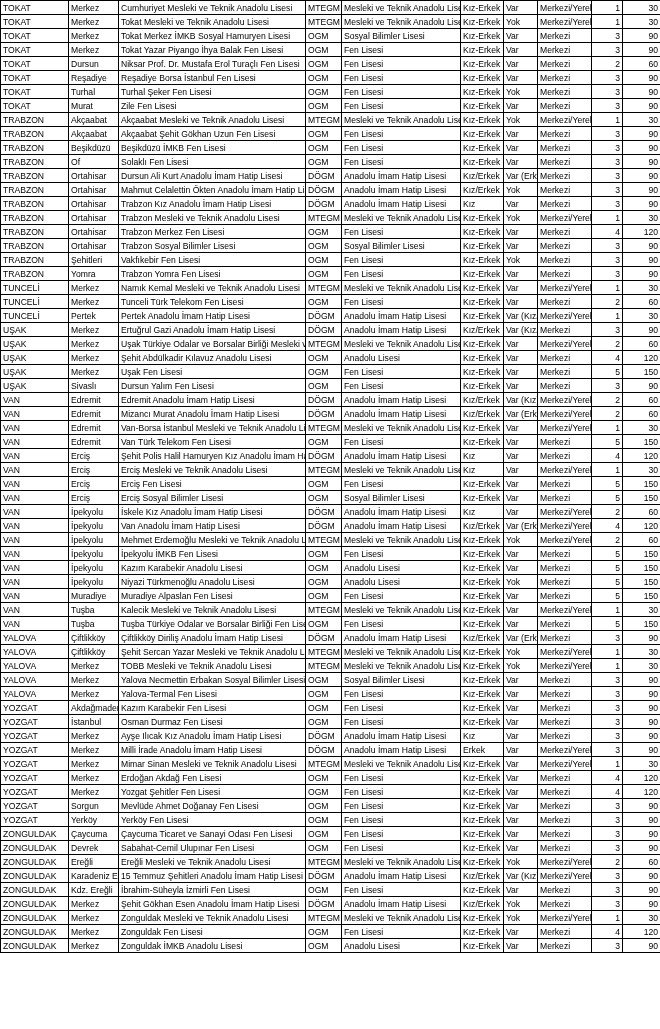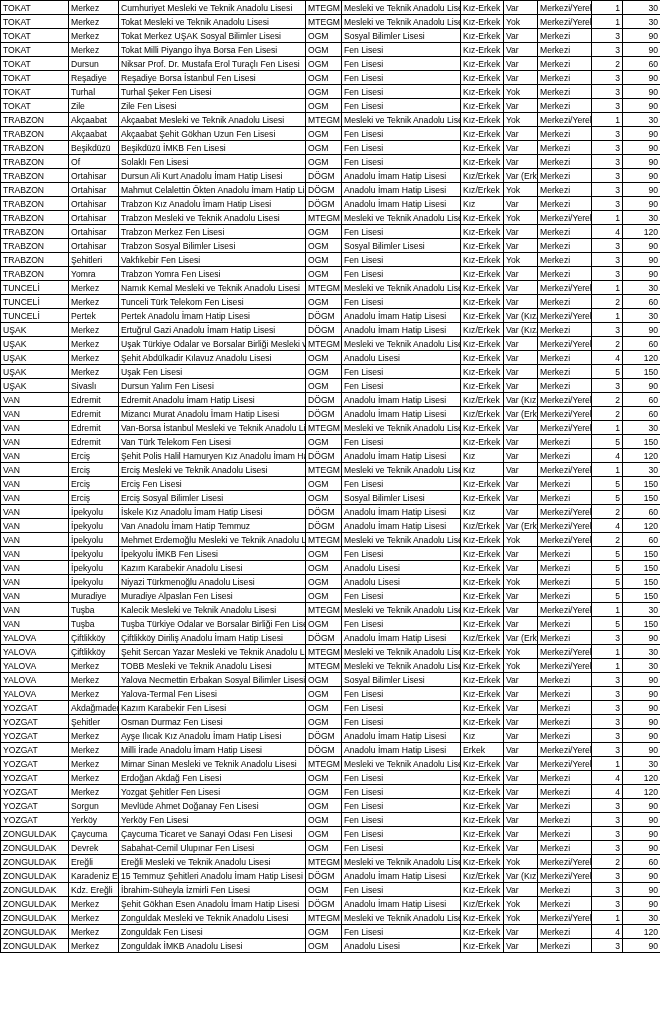--- a/index.html
+++ b/index.html
@@ -68,33 +68,33 @@
           <td>Mesleki ve Teknik Anadolu Lisesi</td>
           <td>Kız-Erkek</td>
           <td>Yok</td>
           <td>Merkezi/Yerel</td>
           <td class="align-right">1</td>
           <td class="align-right">30</td>
         </tr>
         <tr>
           <td>TOKAT</td>
           <td>Merkez</td>
-          <td>Tokat Merkez UŞAK Sosyal Bilimler Lisesi</td>
+          <td>Tokat Merkez İMKB Sosyal Hamuryen Lisesi</td>
           <td>OGM</td>
           <td>Sosyal Bilimler Lisesi</td>
           <td>Kız-Erkek</td>
           <td>Var</td>
           <td>Merkezi</td>
           <td class="align-right">3</td>
           <td class="align-right">90</td>
         </tr>
         <tr>
           <td>TOKAT</td>
           <td>Merkez</td>
-          <td>Tokat Milli Piyango İhya Borsa Fen Lisesi</td>
+          <td>Tokat Yazar Piyango İhya Balak Fen Lisesi</td>
           <td>OGM</td>
           <td>Fen Lisesi</td>
           <td>Kız-Erkek</td>
           <td>Var</td>
           <td>Merkezi</td>
           <td class="align-right">3</td>
           <td class="align-right">90</td>
         </tr>
         <tr>
           <td>TOKAT</td>
@@ -127,21 +127,21 @@
           <td>OGM</td>
           <td>Fen Lisesi</td>
           <td>Kız-Erkek</td>
           <td>Yok</td>
           <td>Merkezi</td>
           <td class="align-right">3</td>
           <td class="align-right">90</td>
         </tr>
         <tr>
           <td>TOKAT</td>
-          <td>Zile</td>
+          <td>Murat</td>
           <td>Zile Fen Lisesi</td>
           <td>OGM</td>
           <td>Fen Lisesi</td>
           <td>Kız-Erkek</td>
           <td>Var</td>
           <td>Merkezi</td>
           <td class="align-right">3</td>
           <td class="align-right">90</td>
         </tr>
         <tr>
@@ -488,21 +488,21 @@
           <td>Anadolu İmam Hatip Lisesi</td>
           <td>Kız</td>
           <td>Var</td>
           <td>Merkezi/Yerel</td>
           <td class="align-right">2</td>
           <td class="align-right">60</td>
         </tr>
         <tr>
           <td>VAN</td>
           <td>İpekyolu</td>
-          <td>Van  Anadolu İmam Hatip Temmuz</td>
+          <td>Van  Anadolu İmam Hatip Lisesi</td>
           <td>DÖGM</td>
           <td>Anadolu İmam Hatip Lisesi</td>
           <td>Kız/Erkek</td>
           <td>Var (Erkek</td>
           <td>Merkezi/Yerel</td>
           <td class="align-right">4</td>
           <td class="align-right">120</td>
         </tr>
         <tr>
           <td>VAN</td>
@@ -655,21 +655,21 @@
           <td>OGM</td>
           <td>Fen Lisesi</td>
           <td>Kız-Erkek</td>
           <td>Var</td>
           <td>Merkezi</td>
           <td class="align-right">3</td>
           <td class="align-right">90</td>
         </tr>
         <tr>
           <td>YOZGAT</td>
-          <td>Şehitler</td>
+          <td>İstanbul</td>
           <td>Osman Durmaz Fen Lisesi</td>
           <td>OGM</td>
           <td>Fen Lisesi</td>
           <td>Kız-Erkek</td>
           <td>Var</td>
           <td>Merkezi</td>
           <td class="align-right">3</td>
           <td class="align-right">90</td>
         </tr>
         <tr>

